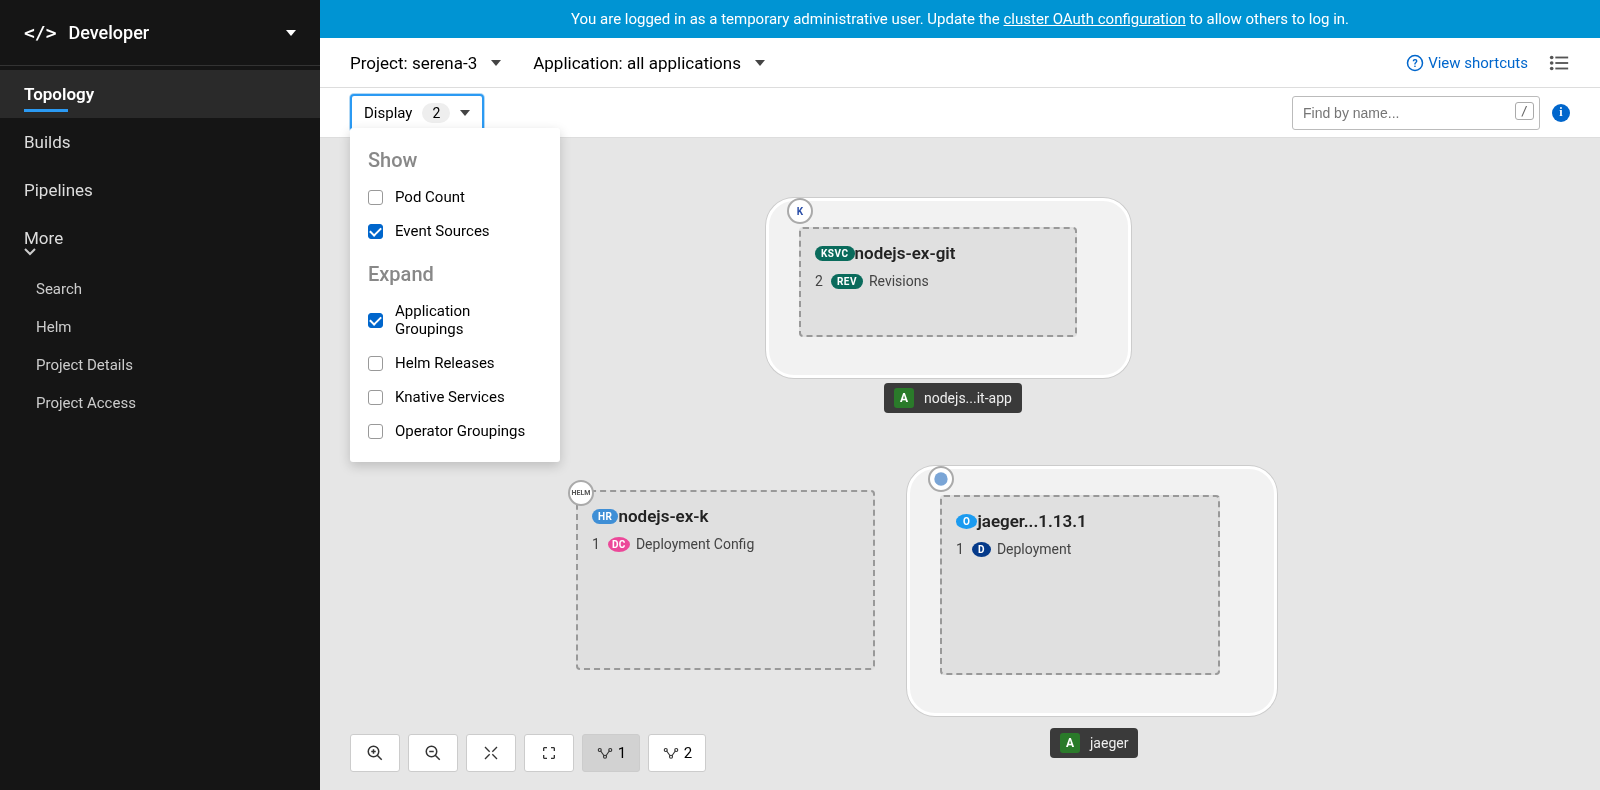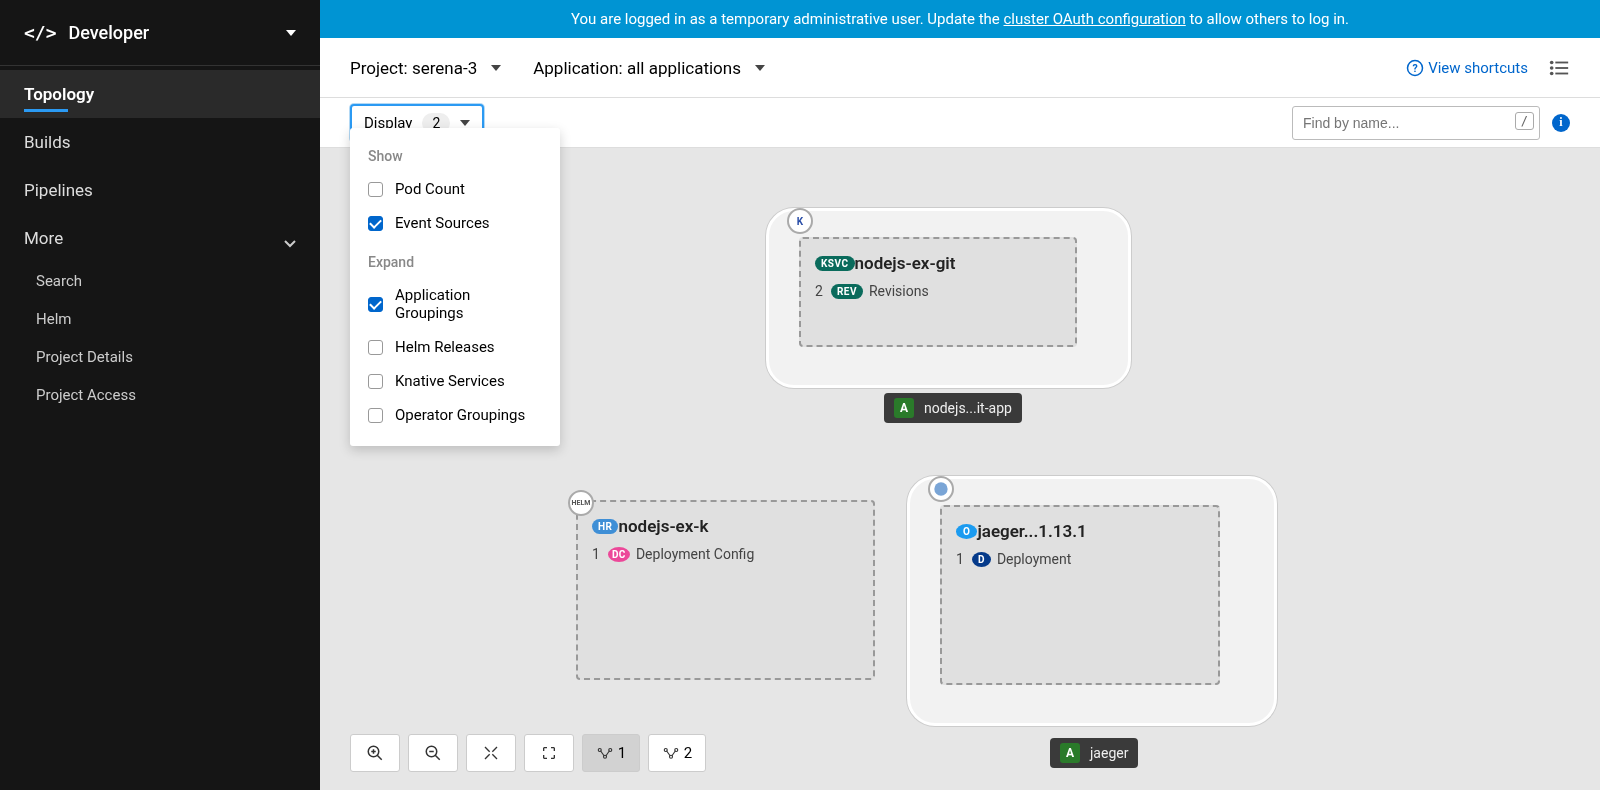--- a/index.html
+++ b/index.html
@@ -10,52 +10,52 @@
 
 .sidebar { width: 320px; background: #151515; color: #fff; display: flex; flex-direction: column; }
 .perspective { display: flex; align-items: center; height: 66px; padding: 0 24px; border-bottom: 1px solid #333; cursor: pointer; }
 .perspective-icon { margin-right: 12px; font-family: monospace; font-weight: bold; font-size: 18px; color:#fff; }
 .perspective-label { flex: 1; font-size: 18px; font-weight: 500;}
 .caret-down { width:0;height:0;border-left:5px solid transparent;border-right:5px solid transparent;border-top:6px solid #fff; }
 .nav { padding-top: 4px; }
 .nav-item { padding: 14px 24px; font-size: 17px; color:#ddd; cursor:pointer; }
 .nav-item.active { background:#2a2a2a; color:#fff; position:relative; font-weight:600; }
 .nav-item.active::after { content:""; position:absolute; left:24px; bottom:6px; width:44px; height:3px; background:#2b9af3; }
-.nav-item.more { display:flex; align-items:flex-end; justify-content:space-between; }
+.nav-item.more { display:flex; align-items:flex-start; justify-content:space-between;flex-direction:column; }
 .nav-sub { padding-left: 12px;}
 .nav-sub .nav-item { font-size:15px; font-weight:400; padding:10px 24px; color:#ccc; }
 
 
 .main { flex:1; display:flex; flex-direction:column; position:relative; }
 .banner { background:#0094d3; color:#fff; height:38px; display:flex; align-items:center; justify-content:center; font-size:15px; }
 .banner a { color:#fff; text-decoration:underline; }
 .banner .banner-txt { white-space: pre; }
 
-.toolbar1 { height:60px; border-bottom:1px solid #ddd; display:flex; align-items:center; padding:0 30px; font-size:17px; }
+.toolbar1 { height:50px; border-bottom:1px solid #ddd; display:flex; align-items:center; padding:0 30px; font-size:17px; }
 .toolbar1 .proj, .toolbar1 .app { display:flex; align-items:center; cursor:pointer; }
 .toolbar1 .proj { margin-right: 32px; }
 .toolbar1 .caret-small { width:0;height:0;border-left:5px solid transparent;border-right:5px solid transparent;border-top:6px solid #444; margin-left:14px;}
 .toolbar1 .spacer { flex:1; }
 .shortcuts { color:#0066cc; display:flex; align-items:center; cursor:pointer; font-size:15px; margin-right:20px; }
 .shortcuts svg, .list-icon svg { display:block; }
 .list-icon { color:#555; cursor:pointer; }
 
 .toolbar2 { height:50px; border-bottom:1px solid #ddd; display:flex; align-items:center; padding:0 30px; }
 .display-btn { border:2px solid #2b9af3; border-radius:4px; height:38px; display:flex; align-items:center; padding:0 12px; cursor:pointer; font-size:15px; background:#fff; box-shadow:0 0 0 1px #b3d9f5;}
 .display-btn .count { background:#eee; border-radius:12px; padding:2px 10px; margin:0 10px; font-size:14px;}
 .display-btn .caret-small { width:0;height:0;border-left:5px solid transparent;border-right:5px solid transparent;border-top:6px solid #444;}
 .toolbar2 .spacer{flex:1;}
 .search-box { position:relative; }
 .search-box input { width:248px; height:34px; border:1px solid #bbb; border-radius:3px; padding:0 30px 0 10px; font-size:14px;}
 .search-box .slash { position:absolute; right:6px; top:6px; border:1px solid #aaa; border-radius:3px; padding:1px 5px; font-size:12px; color:#666; font-family:monospace;}
 .info-icon { margin-left:12px; width:18px; height:18px; border-radius:50%; background:#0066cc; color:#fff; display:flex; align-items:center; justify-content:center; font-size:12px; font-weight:bold; font-family:serif; cursor:pointer;}
 
 
 .dropdown { position:absolute; left:30px; top:128px; width:210px; background:#fff; box-shadow:0 4px 12px rgba(0,0,0,0.18); border-radius:3px; padding:16px 0 14px; z-index:10;}
-.dropdown h4 { color:#888; font-size:14px; font-weight:500; padding:4px 18px 8px; }
+.dropdown h4 { color:#888; font-size:20px; font-weight:500; padding:4px 18px 8px; }
 .dropdown .opt { display:flex; align-items:center; padding:8px 18px; font-size:15px; cursor:pointer;}
 .dropdown .cb { width:15px; height:15px; border:1px solid #999; border-radius:3px; margin-right:12px; position:relative; flex-shrink:0;}
 .dropdown .cb.checked { background:#0066cc; border-color:#0066cc; }
 .dropdown .cb.checked::after { content:""; position:absolute; left:3px; top:0px; width:5px; height:9px; border:solid #fff; border-width:0 2px 2px 0; transform:rotate(45deg);}
 
 
 .canvas { flex:1; background:#e6e6e6; position:relative; overflow:hidden;}
 .group { position:absolute; background:#f2f2f2; border:3px solid #fff; border-radius:28px; box-shadow:0 0 0 1px #ccc; }
 .group-inner { position:absolute; border:2px dashed #999; background:#e0e0e0; border-radius:4px;}
 .group-badge { position:absolute; width:26px; height:26px; border-radius:50%; background:#fff; border:2px solid #aaa; display:flex; align-items:center; justify-content:center; font-size:10px; font-weight:bold; z-index:2;}

